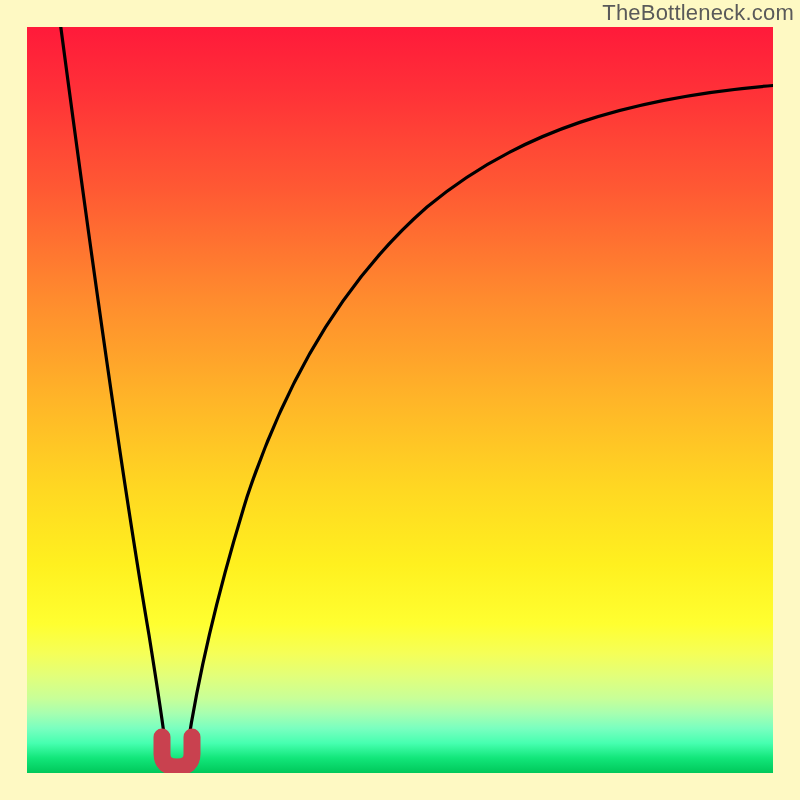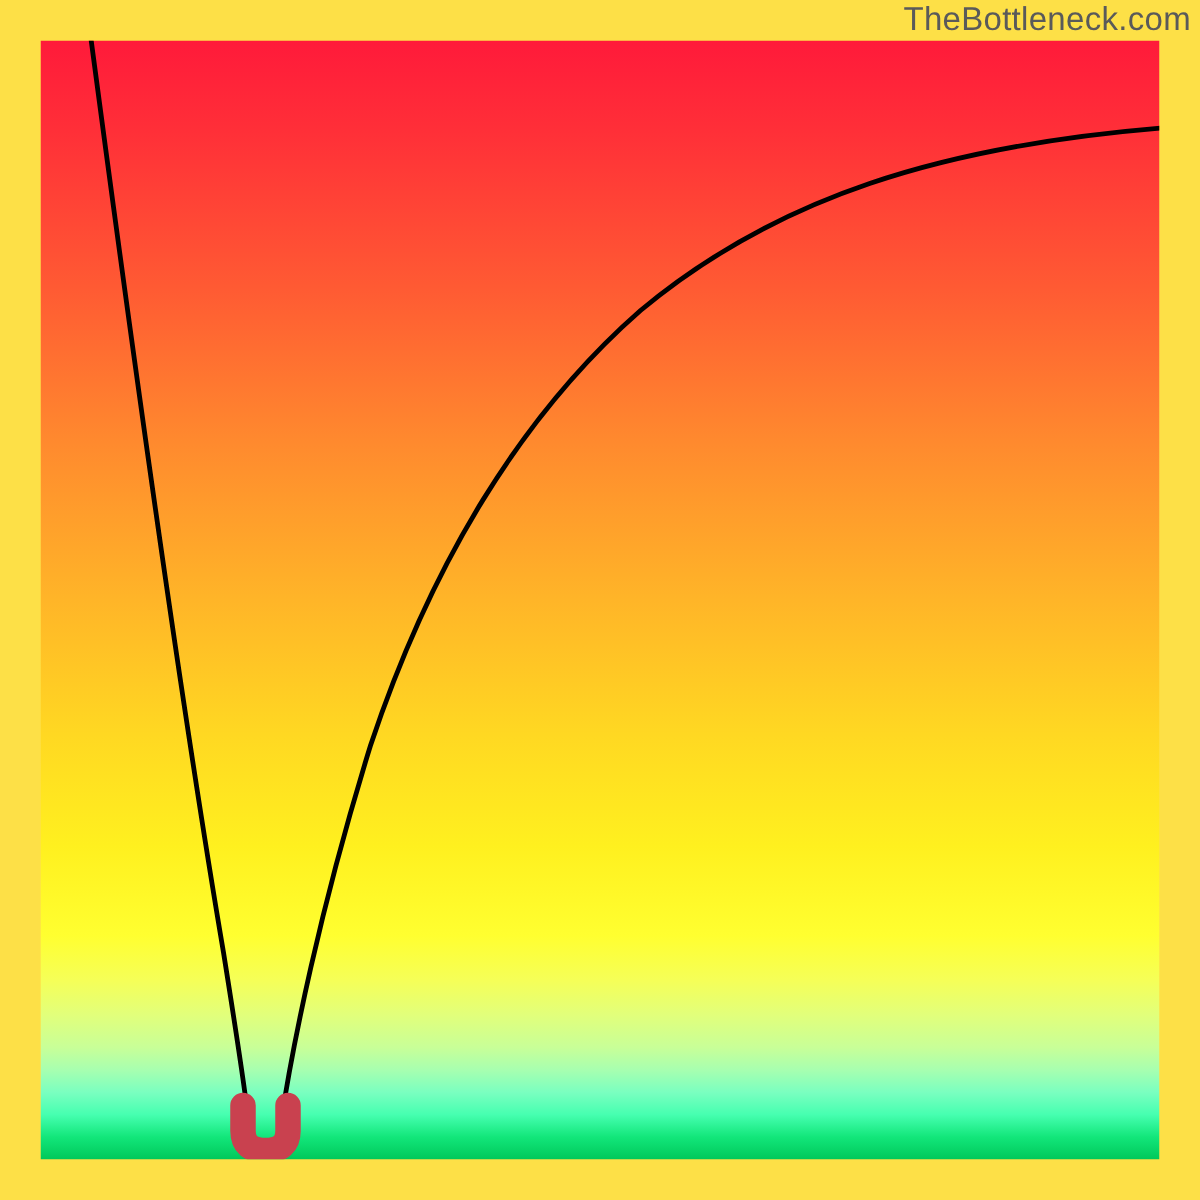--- a/index.html
+++ b/index.html
@@ -10,21 +10,21 @@
     background: #000;
     overflow: hidden;
     font-family: Arial, Helvetica, sans-serif;
   }
   .frame {
     position: absolute;
     left: 0;
     top: 0;
     width: 800px;
     height: 800px;
-    background: #fde047;
+    background: #fef9c3;
   }
   .plot-area {
     position: absolute;
     left: 27px;
     top: 27px;
     width: 746px;
     height: 746px;
     overflow: hidden;
   }
   .gradient {

